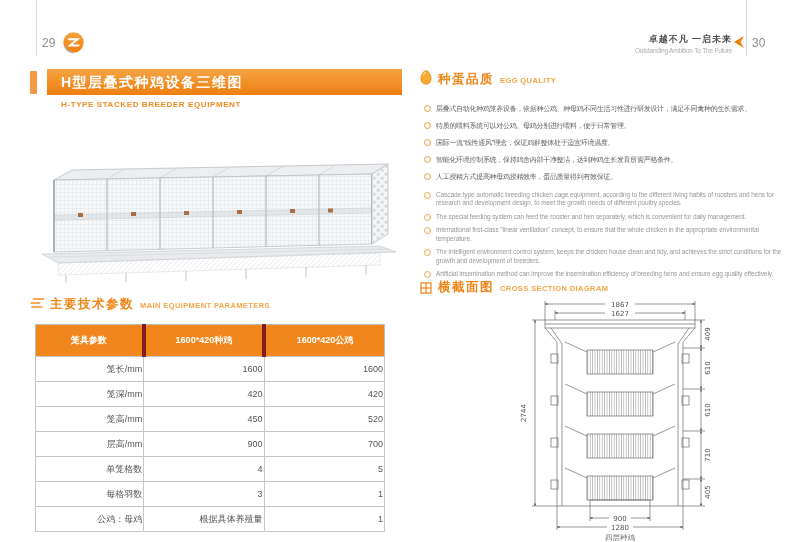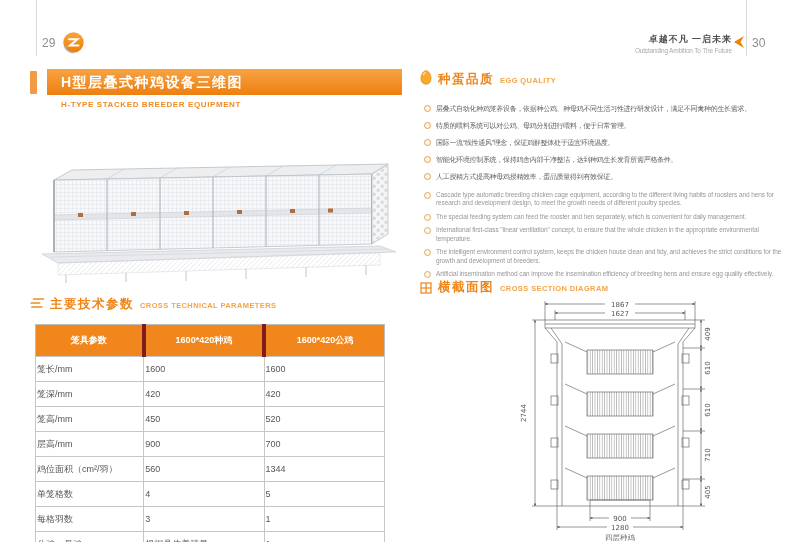--- a/index.html
+++ b/index.html
@@ -25,21 +25,21 @@
 
   
   .sec-title{position:absolute;display:flex;align-items:flex-end;gap:6px;}
   .sec-cn{font-size:12.5px;font-weight:bold;color:#ee8516;letter-spacing:1.5px;line-height:1;}
   .sec-en{font-size:7.5px;font-weight:bold;color:#f5a447;letter-spacing:0.4px;padding-bottom:1px;line-height:1;}
 
   
   .params-table{position:absolute;left:35px;top:324px;width:350px;border-collapse:collapse;table-layout:fixed;border:1px solid #bdbdbd;}
   .params-table th{background:#f1871c;color:#fff;font-size:9px;font-weight:bold;height:29px;border-left:4px solid #7f1d1d;}
   .params-table th:first-child{border-left:1px solid #bdbdbd;}
-  .params-table td{border:1px solid #c6c6c6;font-size:9px;color:#555;text-align:left;height:22px;background:#fff;}
+  .params-table td{border:1px solid #c6c6c6;font-size:9px;color:#555;text-align:right;height:22px;background:#fff;}
 
   
   .bullets{position:absolute;left:424px;width:372px;margin:0;padding:0;list-style:none;}
   .bullets li{display:flex;gap:5px;align-items:flex-start;}
   .bullets-cn li{margin-bottom:7.5px;font-size:7px;letter-spacing:-0.3px;color:#5e5e5e;line-height:1.35;white-space:nowrap;}
   .bullets-en li{margin-bottom:5px;font-size:6.5px;letter-spacing:-0.1px;color:#979797;line-height:1.3;}
   .ring{flex:none;width:5px;height:5px;border:1.6px solid #dda350;border-radius:50%;background:#fdf6ee;margin-top:1px;}
   .bullets-en .ring{border-color:#e0ad63;}
 </style>
 </head>
@@ -136,21 +136,21 @@
 
     <div class="sec-title" style="left:30px;top:297px;">
       <svg width="14" height="12" viewBox="0 0 14 12" style="margin-bottom:1px;">
         <g transform="skewX(-12)" stroke="#f08c24" stroke-width="1.6" stroke-linecap="round">
           <line x1="4" y1="2" x2="14" y2="2"></line>
             <line x1="2.5" y1="6" x2="11" y2="6"></line>
             <line x1="4" y1="10" x2="14" y2="10"></line>
         </g>
       </svg>
       <span class="sec-cn">主要技术参数</span>
-      <span class="sec-en">CROSS TECHNICAL PARAMETERS</span>
+      <span class="sec-en">MAIN EQUIPMENT PARAMETERS</span>
     </div>
 
     <table class="params-table">
       <colgroup>
           <col style="width:31%">
           <col style="width:34.5%">
           <col style="width:34.5%">
         </colgroup>
       <thead>
         <tr>
@@ -172,25 +172,20 @@
           </tr>
         <tr>
             <td>笼高/mm</td>
             <td>450</td>
             <td>520</td>
           </tr>
         <tr>
             <td>层高/mm</td>
             <td>900</td>
             <td>700</td>
-          </tr>
-        <tr>
-            <td>鸡位面积（cm²/羽）</td>
-            <td>560</td>
-            <td>1344</td>
           </tr>
         <tr>
             <td>单笼格数</td>
             <td>4</td>
             <td>5</td>
           </tr>
         <tr>
             <td>每格羽数</td>
             <td>3</td>
             <td>1</td>

